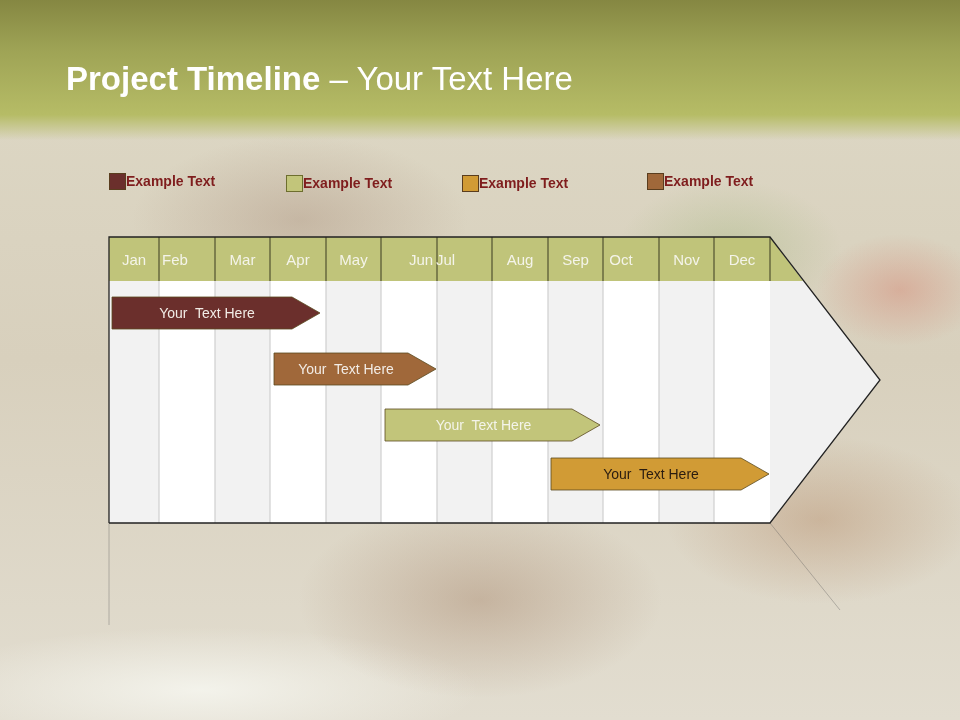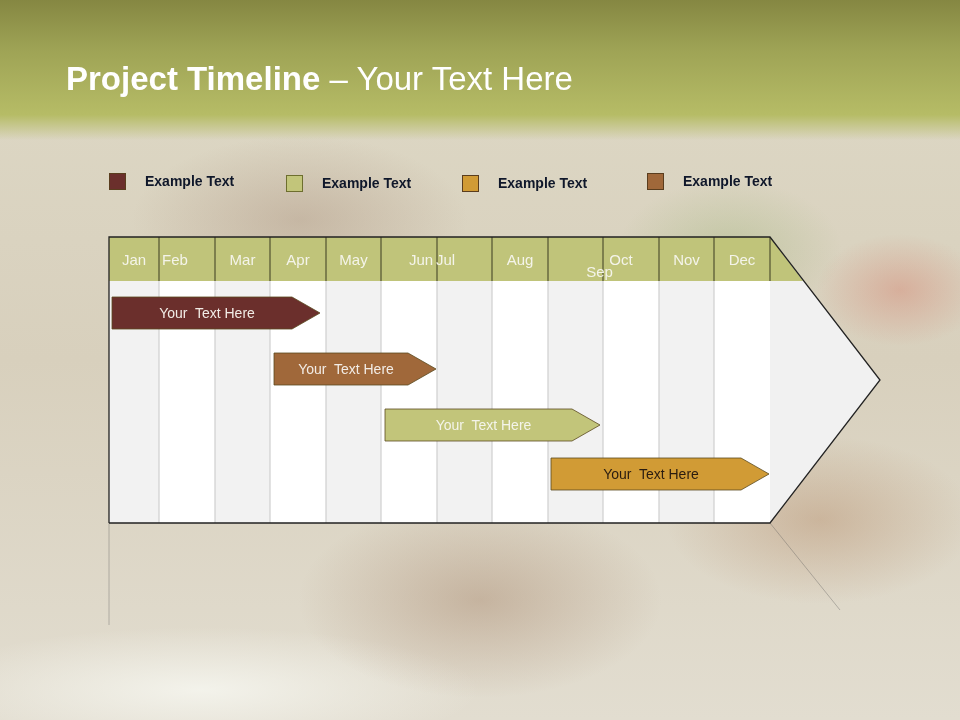--- a/index.html
+++ b/index.html
@@ -16,21 +16,21 @@
       linear-gradient(180deg, #ded9c6 0%, #d8d0bd 50%, #e2ddd0 100%);
   }
   .header { position:absolute; left:0; top:0; width:960px; height:140px;
     background: linear-gradient(180deg, #858742 0%, #9ea355 35%, #b6bc66 82%, rgba(190,195,120,0) 100%); }
   .title { position:absolute; left:66px; top:60px; color:#fff; font-size:33px; white-space:nowrap; }
   .title b { font-weight:bold;text-align:right; }
   .title span.light { font-weight:normal; }
 
   .legend { position:absolute; top:171px; height:20px; display:flex; align-items:center; }
   .legend .sw { width:17px; height:17px; border:1px solid #5a3d1e; box-sizing:border-box; }
-  .legend .lbl { margin-left:19px; font-weight:bold; font-size:14px; color:#0f172a; }
+  .legend .lbl { font-weight:bold; font-size:14px; color:#7f1d1d; }
 
   .chart { position:absolute; left:0; top:0; width:960px; height:720px; }
   .month-cell { position:absolute; top:237px; height:44px; display:flex; align-items:center;
     justify-content:center; color:#f4f4ea; font-size:15px;border-radius:11px; }
   .task { position:absolute; display:flex; align-items:center; justify-content:center;
     font-size:14px; }
   .task span { position:relative; z-index:2; }
 </style>
 </head>
 <body>
@@ -118,21 +118,21 @@
 
 <div id="months">
     <div class="month-cell" style="left: 109px; width: 50px;">Jan</div>
     <div class="month-cell" style="left: 159px; width: 32px;">Feb</div>
     <div class="month-cell" style="left: 215px; width: 55px;">Mar</div>
     <div class="month-cell" style="left: 270px; width: 56px;">Apr</div>
     <div class="month-cell" style="left: 326px; width: 55px;">May</div>
     <div class="month-cell" style="left: 381px; width: 56px; padding-left: 12px;">Jun</div>
     <div class="month-cell" style="left: 418px; width: 55px;">Jul</div>
     <div class="month-cell" style="left: 492px; width: 56px;">Aug</div>
-    <div class="month-cell" style="left: 572px; width: 55px; margin-top: 12px;">Sep</div>
+    <div class="month-cell" style="left: 548px; width: 55px;">Sep</div>
     <div class="month-cell" style="left: 603px; width: 36px;">Oct</div>
     <div class="month-cell" style="left: 659px; width: 55px;">Nov</div>
     <div class="month-cell" style="left: 714px; width: 56px;">Dec</div>
   </div>
 
 <div class="task" style="left: 112px; top: 297px; width: 190px; height: 32px; color: rgb(242, 236, 230);">
     <span>Your&nbsp; Text Here</span>
   </div>
 <div class="task" style="left: 274px; top: 353px; width: 144px; height: 32px; color: rgb(242, 236, 230);">
     <span>Your&nbsp; Text Here</span>

